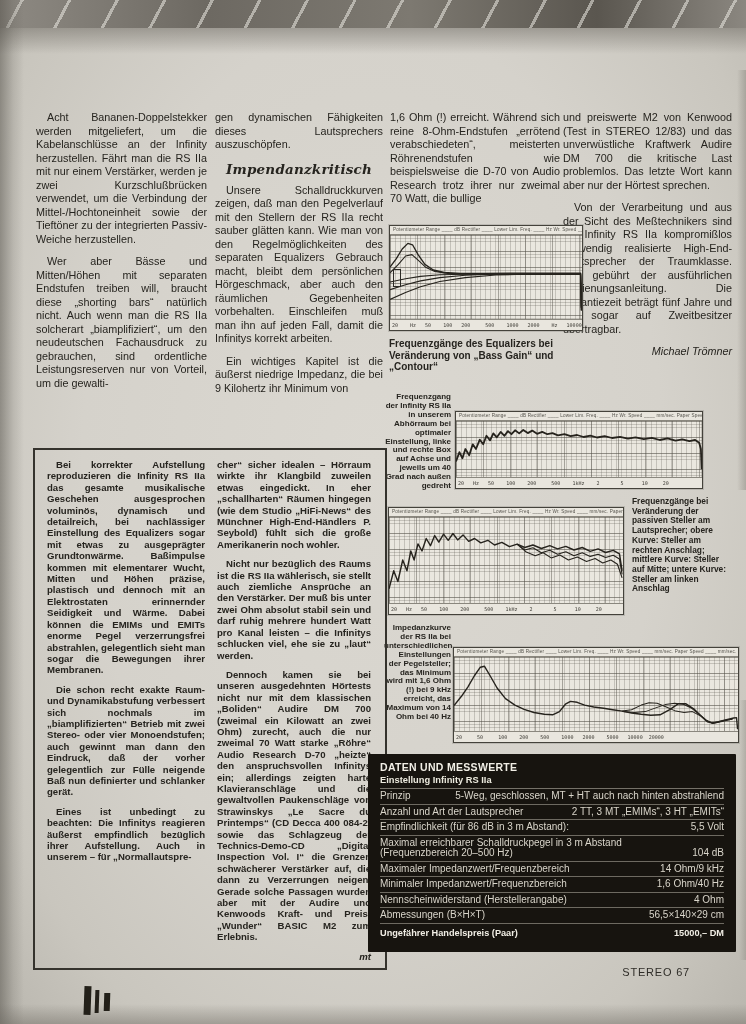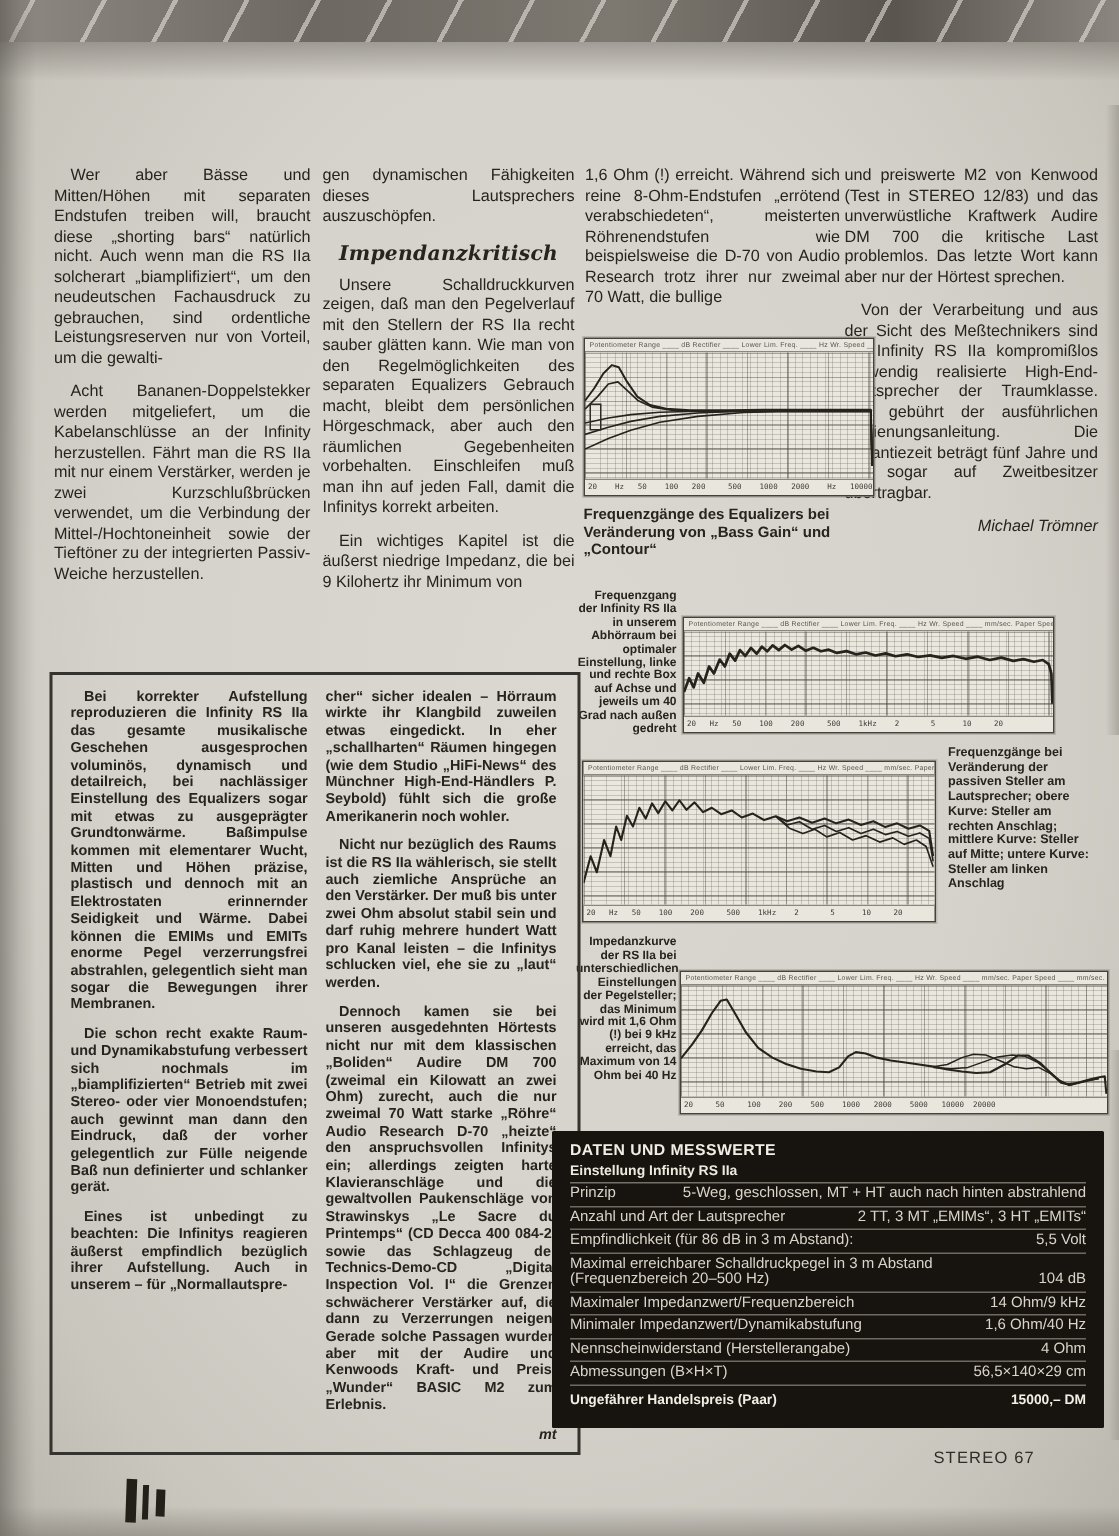--- a/index.html
+++ b/index.html
@@ -86,22 +86,22 @@
 
 <div class="page">
   <div class="top-band"></div>
   <div class="top-fade"></div>
   <div class="left-band"></div>
   <div class="bottom-band"></div>
   <div class="right-smudge"></div>
   <div class="right-smudge2"></div>
 
   <section class="col" id="col1">
+    <p>Acht Bananen-Doppelstekker werden mitgeliefert, um die Kabelanschlüsse an der Infinity herzustellen. Fährt man die RS IIa mit nur einem Verstärker, werden je zwei Kurzschlußbrücken verwendet, um die Verbindung der Mittel-/Hochtoneinheit sowie der Tieftöner zu der integrierten Passiv-Weiche herzustellen.</p>
     <p>Wer aber Bässe und Mitten/Höhen mit separaten Endstufen treiben will, braucht diese „shorting bars“ natürlich nicht. Auch wenn man die RS IIa solcherart „biamplifiziert“, um den neudeutschen Fachausdruck zu gebrauchen, sind ordentliche Leistungsreserven nur von Vorteil, um die gewalti-</p>
-    <p>Acht Bananen-Doppelstekker werden mitgeliefert, um die Kabelanschlüsse an der Infinity herzustellen. Fährt man die RS IIa mit nur einem Verstärker, werden je zwei Kurzschlußbrücken verwendet, um die Verbindung der Mittel-/Hochtoneinheit sowie der Tieftöner zu der integrierten Passiv-Weiche herzustellen.</p>
   </section>
 
   <section class="col" id="col2">
     <p class="noind">gen dynamischen Fähigkeiten dieses Lautsprechers auszuschöpfen.</p>
     <h2 class="sec-head">Impendanzkritisch</h2>
     <p>Unsere Schalldruckkurven zeigen, daß man den Pegelverlauf mit den Stellern der RS IIa recht sauber glätten kann. Wie man von den Regelmöglichkeiten des separaten Equalizers Gebrauch macht, bleibt dem persönlichen Hörgeschmack, aber auch den räumlichen Gegebenheiten vorbehalten. Einschleifen muß man ihn auf jeden Fall, damit die Infinitys korrekt arbeiten.</p>
     <p>Ein wichtiges Kapitel ist die äußerst niedrige Impedanz, die bei 9 Kilohertz ihr Minimum von</p>
   </section>
 
   <section class="col" id="col3">
@@ -203,21 +203,21 @@
       <div class="t-line">
         <span>(Frequenzbereich 20–500 Hz)</span>
         <span class="t-val">104 dB</span>
       </div>
     </div>
     <div class="t-row">
       <span>Maximaler Impedanzwert/Frequenzbereich</span>
       <span class="t-val">14 Ohm/9 kHz</span>
     </div>
     <div class="t-row">
-      <span>Minimaler Impedanzwert/Dynamikabstufung</span>
+      <span>Minimaler Impedanzwert/Frequenzbereich</span>
       <span class="t-val">1,6 Ohm/40 Hz</span>
     </div>
     <div class="t-row">
       <span>Nennscheinwiderstand (Herstellerangabe)</span>
       <span class="t-val">4 Ohm</span>
     </div>
     <div class="t-row">
       <span>Abmessungen (B×H×T)</span>
       <span class="t-val">56,5×140×29 cm</span>
     </div>

